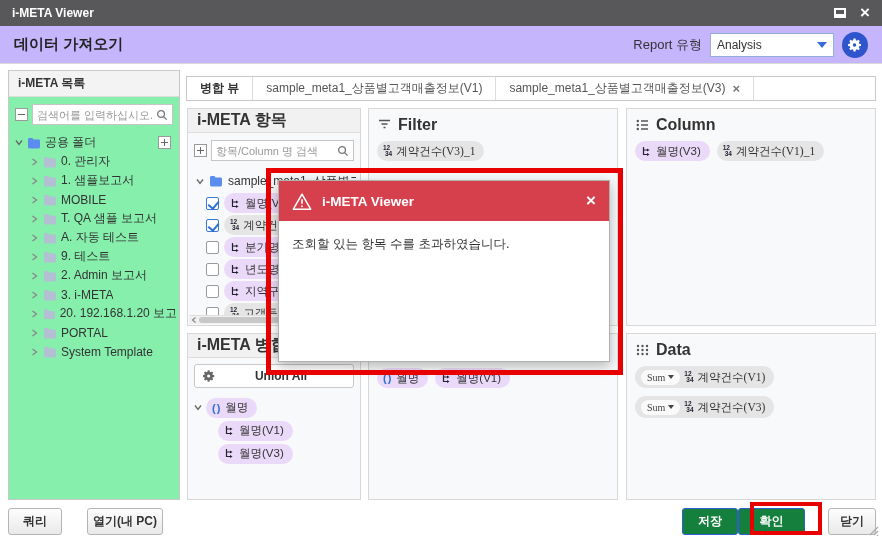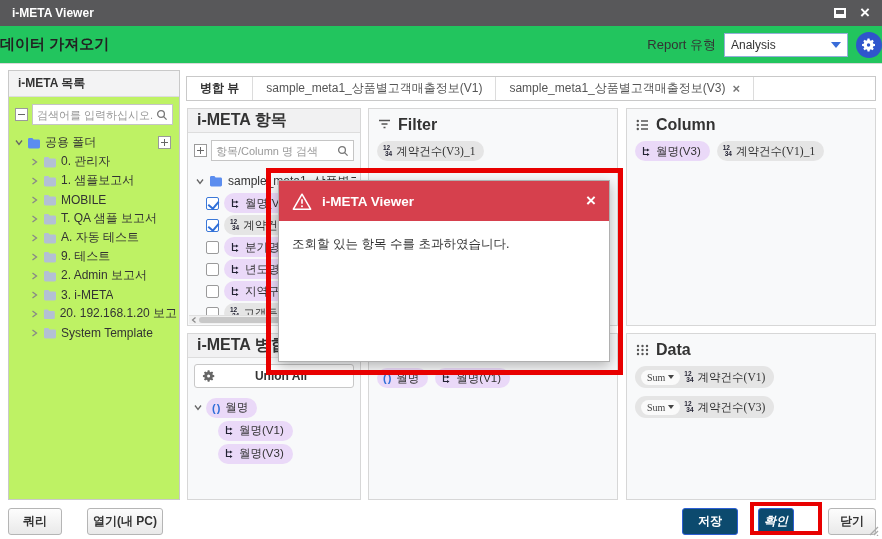--- a/index.html
+++ b/index.html
@@ -9,36 +9,36 @@
   .nowrap { white-space:nowrap; overflow:hidden; }
 
   
   .titlebar { left:0; top:0; width:882px; height:26px; background:#58585a; display:flex; align-items:center; padding:0 12px; z-index:5; }
   .titlebar .t { color:#fff; font-size:12px; font-weight:bold; }
   .winbtns { margin-left:auto; display:flex; align-items:center; gap:14px; }
   .maxbox { width:12px; height:10px; border:2px solid #fff; border-bottom-width:4px; }
   .closex { color:#fff; font-size:17px; line-height:16px; font-weight:bold; }
 
   
-  .appheader { left:0; top:26px; width:882px; height:38px; background:#22c55e; border-bottom:1px solid #d9d9d9; display:flex; align-items:center; padding:0 0; }
+  .appheader { left:0; top:26px; width:882px; height:38px; background:#c4b5fd; border-bottom:1px solid #d9d9d9; display:flex; align-items:center; padding:0 14px; }
   .pagetitle { font-size:15px; font-weight:bold; color:#222; }
   .rt-group { margin-left:auto; display:flex; align-items:center; gap:8px; }
   .rt-label { font-size:13px; color:#333;margin-left:48px; }
   .selectbox { width:124px; height:24px; border:1px solid #93afd9; background:#fff; display:flex; align-items:center; padding:0 6px; font-size:12px; color:#333; }
   .selectbox .caret { margin-left:auto; width:0; height:0; border-left:5px solid transparent; border-right:5px solid transparent; border-top:6px solid #3a6cd8; }
   .gearbtn { width:26px; height:26px; border-radius:50%; background:#2f55cc; display:flex; align-items:center; justify-content:center; }
 
   
   .panel { position:absolute; background:#f8f9fa; border:1px solid #d7d7d7; overflow:hidden; }
   .panel-h { height:25px; display:flex; align-items:center; gap:7px; padding:0 9px; font-size:16px; font-weight:bold; color:#333; }
   .panel-h.shaded { background:#f1f1f2; border-bottom:1px solid #ddd; }
   .panel-c { padding:7px 8px; display:flex; flex-wrap:wrap; gap:7px; align-content:flex-start; }
 
   
-  .sidebar { left:8px; top:70px; width:172px; height:430px; background:#bef264; border:1px solid #c9c9c9; }
+  .sidebar { left:8px; top:70px; width:172px; height:430px; background:#86efac; border:1px solid #c9c9c9; }
   .side-h { height:26px; background:#f3f3f4; border-bottom:1px solid #ddd; display:flex; align-items:center; padding:0 9px; font-size:12px; font-weight:bold; color:#333; }
   .searchrow { display:flex; align-items:center; gap:4px; padding:7px 6px 5px 6px; }
   .sq-icon { width:13px; height:13px; border:1px solid #9a9a9a; background:#fff; position:relative; flex:none; }
   .sq-icon::before { content:""; position:absolute; left:2px; right:2px; top:5px; height:1px; background:#666; }
   .sq-icon.plus::after { content:""; position:absolute; top:2px; bottom:2px; left:5px; width:1px; background:#666; }
   .searchbox { flex:1; height:21px; border:1px solid #c5c5c5; background:#fff; display:flex; align-items:center; padding:0 4px; min-width:0; }
   .searchbox input { border:none; outline:none; flex:1; min-width:0; font-size:11px; font-family:inherit; color:#555; background:transparent; }
   .searchbox input::placeholder { color:#999; }
   .tree { padding:3px 2px; font-size:12px; color:#333; }
   .trow { display:flex; align-items:center; gap:4px; height:19px; padding-left:4px; }
@@ -77,21 +77,21 @@
   
   .union { margin:6px 6px 4px 6px; height:24px; background:#fff; border:1px solid #c8c8c8; border-radius:3px; display:flex; align-items:center; padding:0 7px; }
   .union .lbl { flex:1; text-align:center; font-weight:bold; font-size:12px; color:#333; }
   .mtree { padding:4px 6px; }
   .mrow { display:flex; align-items:center; gap:4px; height:23px; }
   .mrow.lvl1 { padding-left:24px; }
 
   
   .btn { position:absolute; top:508px; height:27px; border-radius:3px; font-size:12px; font-weight:bold; display:flex; align-items:center; justify-content:center; font-family:inherit; }
   .btn.gray { background:linear-gradient(#fdfdfd,#e9e9e9); border:1px solid #b5b5b5; color:#333; }
-  .btn.blue { background:#0c4a6e; border:1px solid #2d5fd3; color:#fff; }
+  .btn.blue { background:#15803d; border:1px solid #2d5fd3; color:#fff; }
 
   .grip { position:absolute; right:3px; bottom:3px; }
 
   
   .dialog { left:278px; top:180px; width:332px; height:182px; background:#fff; border:1px solid #b0b0b0; box-shadow:0 4px 12px rgba(0,0,0,.28); z-index:10; }
   .dlg-h { height:40px; background:#d6404d; display:flex; align-items:center; gap:10px; padding:0 13px; }
   .dlg-title { color:#fff; font-size:13.5px; font-weight:bold; }
   .dlg-x { margin-left:auto; color:#fff; font-size:17px; font-weight:bold; line-height:16px; }
   .dlg-b { padding:14px 13px; font-size:12.5px; color:#333; line-height:1.55; }
 
@@ -245,20 +245,31 @@
     <div class="trow lvl1">
         <span class="chev">
           <svg width="7" height="8" viewBox="0 0 7 8">
             <path d="M1.5 1l4 3-4 3" fill="none" stroke="#888" stroke-width="1.3"></path>
           </svg>
         </span>
         <svg width="14" height="12" viewBox="0 0 14 12">
           <path d="M1 2.5c0-.8.6-1.4 1.4-1.4h3l1.2 1.5h5c.8 0 1.4.6 1.4 1.4v6c0 .8-.6 1.4-1.4 1.4H2.4C1.6 11.4 1 10.8 1 10z" fill="#b3c0d4"></path>
         </svg>
         <span class="nowrap">20. 192.168.1.20 보고서</span>
+      </div>
+    <div class="trow lvl1">
+        <span class="chev">
+          <svg width="7" height="8" viewBox="0 0 7 8">
+            <path d="M1.5 1l4 3-4 3" fill="none" stroke="#888" stroke-width="1.3"></path>
+          </svg>
+        </span>
+        <svg width="14" height="12" viewBox="0 0 14 12">
+          <path d="M1 2.5c0-.8.6-1.4 1.4-1.4h3l1.2 1.5h5c.8 0 1.4.6 1.4 1.4v6c0 .8-.6 1.4-1.4 1.4H2.4C1.6 11.4 1 10.8 1 10z" fill="#b3c0d4"></path>
+        </svg>
+        <span class="nowrap">PORTAL</span>
       </div>
     <div class="trow lvl1">
         <span class="chev">
           <svg width="7" height="8" viewBox="0 0 7 8">
             <path d="M1.5 1l4 3-4 3" fill="none" stroke="#888" stroke-width="1.3"></path>
           </svg>
         </span>
         <svg width="14" height="12" viewBox="0 0 14 12">
           <path d="M1 2.5c0-.8.6-1.4 1.4-1.4h3l1.2 1.5h5c.8 0 1.4.6 1.4 1.4v6c0 .8-.6 1.4-1.4 1.4H2.4C1.6 11.4 1 10.8 1 10z" fill="#b3c0d4"></path>
         </svg>
@@ -520,21 +531,21 @@
         </span>
       <span class="num-icon"></span>
       <span>계약건수(V3)</span>
     </span>
   </div>
 </div>
 
 <button class="btn gray" style="left:8px; width:54px;">쿼리</button>
 <button class="btn gray" style="left:72px; width:76px;margin-left:15px;">열기(내 PC)</button>
 <button class="btn blue" style="left:682px; width:56px;">저장</button>
-<button class="btn blue" style="left:758px; width:36px;font-style:italic;">확인</button>
+<button class="btn blue" style="left:738px; width:67px;">확인</button>
 <button class="btn gray" style="left:828px; width:48px;">닫기</button>
 <svg class="grip" width="12" height="12" viewBox="0 0 12 12">
     <path d="M11 3L3 11M11 7l-4 4M11 11l-1 1" stroke="#aaa" stroke-width="1.3"></path>
   </svg>
 
 <div class="abs dialog">
   <div class="dlg-h">
     <svg width="20" height="19" viewBox="0 0 22 20">
         <path d="M11 2L20.5 18.5H1.5z" fill="none" stroke="#fff" stroke-width="1.7" stroke-linejoin="round"></path>
         <path d="M11 7.5v5" stroke="#fff" stroke-width="1.8"></path>

